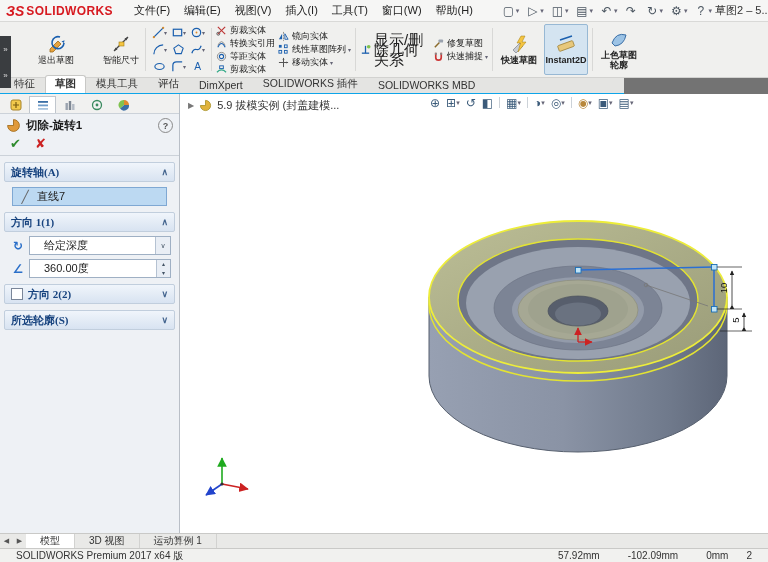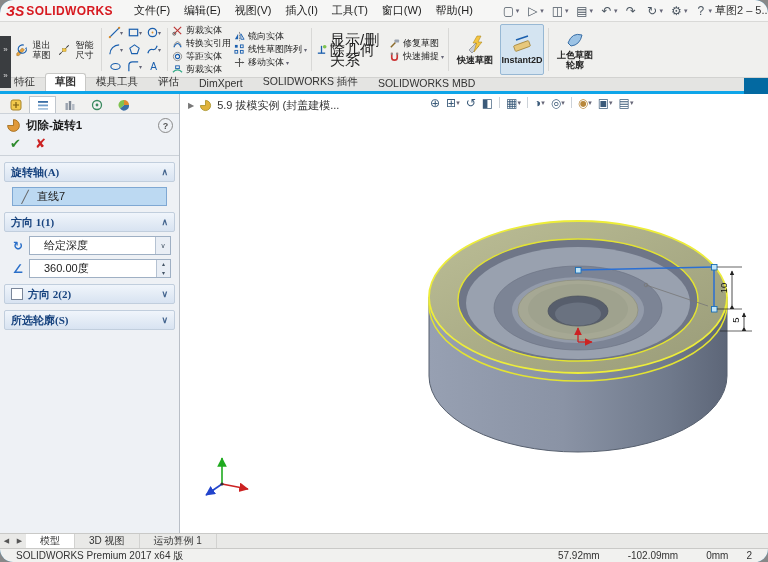--- a/index.html
+++ b/index.html
@@ -1,58 +1,58 @@
 <!DOCTYPE html>
 <html><head>
 <meta charset="utf-8">
 <style>
   html,body{margin:0;padding:0;background:#888;}
-  #app{position:relative;width:768px;height:562px;background:#0369a1;overflow:hidden;
-       font-family:"Liberation Sans","DejaVu Sans",sans-serif;font-size:11px;color:#222;border-radius:13px;}
+  #app{position:relative;width:768px;height:562px;background:#737373;overflow:hidden;
+       font-family:"Liberation Sans","DejaVu Sans",sans-serif;font-size:11px;color:#222;}
 
   
   #titlebar{position:absolute;left:0;top:0;width:768px;height:22px;background:#f6f6f5;
             border-bottom:1px solid #d9d9d7;display:flex;align-items:center;padding:0 6px;box-sizing:border-box;}
   .logo-mark{color:#d71920;font-weight:bold;font-style:italic;font-size:14px;margin-right:2px;}
   .logo-text{color:#d71920;font-weight:bold;font-size:12px;letter-spacing:.4px;margin-right:14px;}
   .menu-item{padding:0 7px;font-size:11px;color:#222;white-space:nowrap;cursor:default;}
   .tb-group{display:flex;align-items:center;margin-left:18px;}
   .tb-btn{display:flex;align-items:center;padding:0 3px;color:#4a5560;}
   .tb-ico{font-size:12px;width:15px;text-align:center;}
   .tcaret{font-size:7px;color:#667;margin-left:0px;}
   .doc-title{margin-left:auto;font-size:11px;color:#333;white-space:nowrap;padding-right:2px;}
 
   
   #ribbon{position:absolute;left:0;top:22px;width:768px;height:56px;background:#f0f0ee;
           border-bottom:1px solid #d2d2d0;display:flex;align-items:stretch;gap:3px;
           padding:2px 2px 2px 14px;box-sizing:border-box;}
-  .big-btn{width:40px;display:flex;flex-direction:row;align-items:center;justify-content:center;
-           gap:1px;text-align:center;}
+  .big-btn{width:40px;display:flex;flex-direction:column;align-items:center;justify-content:center;
+           gap:1px;text-align:center;margin-left:22px;}
   .blabel{font-size:9px;line-height:10px;color:#222;}
   .vsep{width:1px;background:#d8d8d6;margin:4px 1px;}
   .entity-grid{display:grid;grid-template-columns:repeat(3,19px);grid-auto-rows:17px;align-content:center;}
   .ent{display:flex;align-items:center;justify-content:center;}
   .tsvg{width:13px;height:13px;}
   .gcaret{font-size:6px;color:#667;margin-left:-1px;}
   .small-col{display:flex;flex-direction:column;justify-content:center;gap:1px;}
   .small-btn{display:flex;align-items:center;gap:3px;height:12px;white-space:nowrap;}
   .small-btn span.lbl{font-size:9px;color:#222;}
   .ssvg{width:11px;height:11px;flex:0 0 11px;}
   .two-line-btn{width:70px;display:flex;align-items:center;gap:3px;}
   .two-line-btn .lbl{font-size:15px;line-height:10px;color:#222;width:50px;}
   .big-toggle{width:42px;display:flex;flex-direction:column;align-items:center;justify-content:center;
               gap:1px;text-align:center;border:1px solid transparent;border-radius:2px;font-weight:bold;}
   .big-toggle.active{background:#d4e4f1;border-color:#97b8d4;}
   #left-flyout{position:absolute;left:0;top:36px;width:11px;height:52px;background:#3a3d40;
                color:#dcdcdc;font-size:8px;display:flex;flex-direction:column;align-items:center;
                justify-content:space-around;z-index:5;}
 
   
-  #tabbar{position:absolute;left:0;top:78px;width:744px;height:16px;background:#e4e4e2;
-          border-bottom:3px solid #0ea5e9;display:flex;align-items:flex-end;padding-left:4px;box-sizing:border-box;}
+  #tabbar{position:absolute;left:0;top:78px;width:624px;height:16px;background:#e4e4e2;
+          border-bottom:1px solid #0ea5e9;display:flex;align-items:flex-end;padding-left:4px;box-sizing:border-box;}
   .tab{padding:1px 9px 2px;font-size:10.5px;color:#333;border:1px solid transparent;border-bottom:none;
        border-radius:3px 3px 0 0;white-space:nowrap;}
   .tab.active{background:#fff;border-color:#c8c8c6;font-weight:bold;}
 
   
   #pm-panel{position:absolute;left:0;top:94px;width:180px;height:439px;background:#eef1f5;
             border-right:1px solid #b9bfc7;box-sizing:border-box;}
   .pm-tabs{height:20px;background:#f1f1f0;border-bottom:1px solid #ccd2d9;display:flex;padding:2px 0 0 2px;box-sizing:border-box;}
   .pm-tab{width:25px;display:flex;align-items:center;justify-content:center;border:1px solid transparent;border-bottom:none;}
   .pm-tab.active{background:#fff;border-color:#c0c6cd;}

